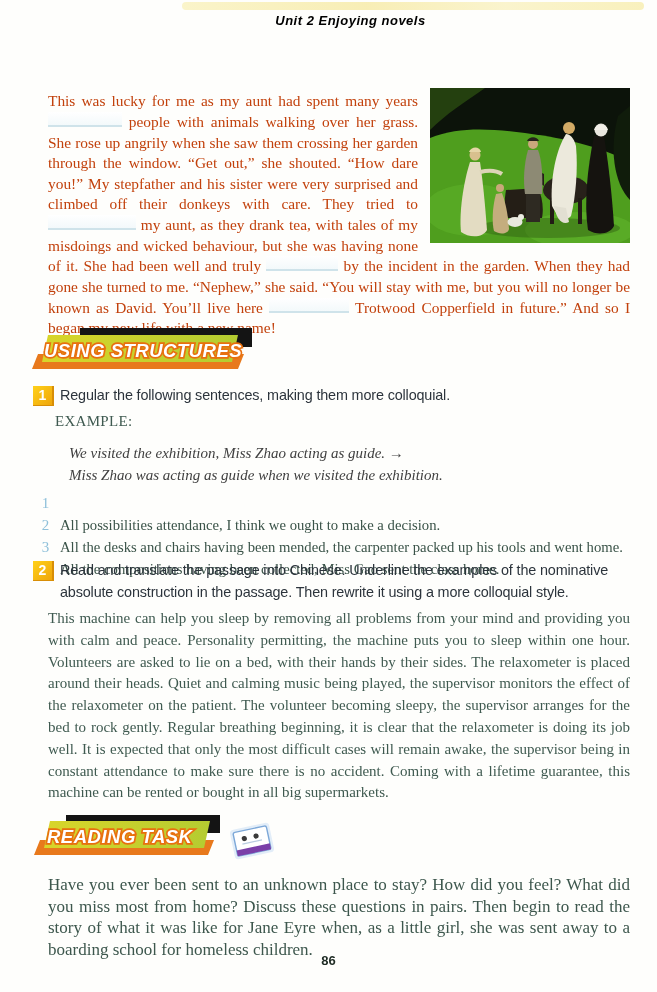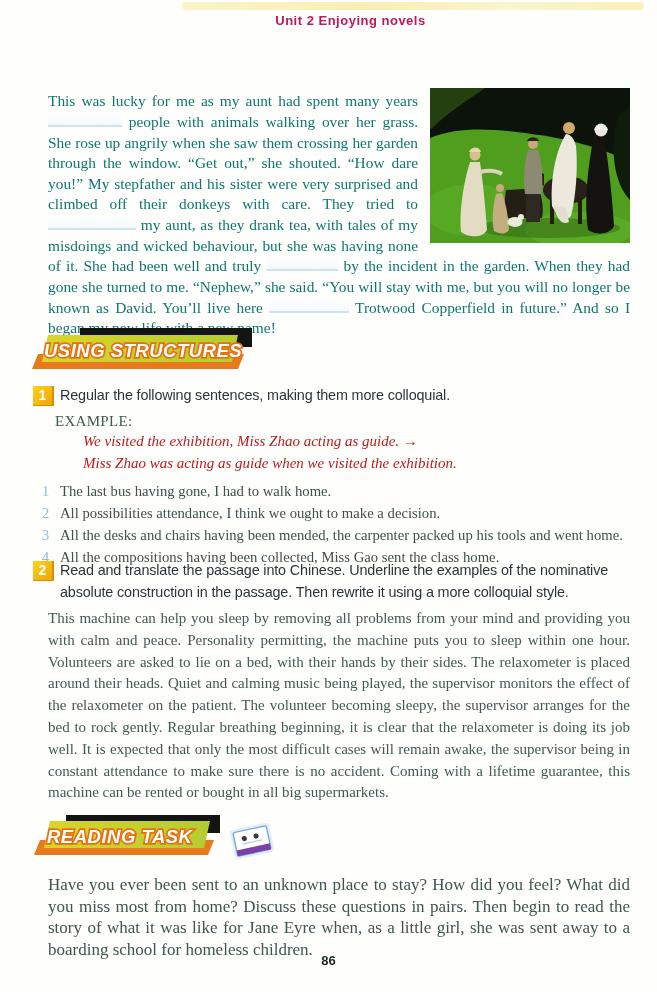--- a/index.html
+++ b/index.html
@@ -9,48 +9,48 @@
     margin:0 auto;
     background:#fefefc;
     overflow:hidden;
     font-family:"Liberation Serif", serif;
   }
   
   .top-band{position:absolute;top:2px;left:182px;width:462px;height:8px;
     background:linear-gradient(90deg,#faf3c4,#f7ecae 40%,#faf3c8 70%,#f8efb6);
     border-radius:4px;opacity:.9;}
   .unit-label{position:absolute;top:13px;left:44px;right:0;text-align:center;
-    font-family:"Liberation Sans", sans-serif;font-weight:bold;
-    font-size:13px;color:#be185d;letter-spacing:.5px;}
+    font-family:"Liberation Sans", sans-serif;font-style:italic;font-weight:bold;
+    font-size:13px;color:#000000;letter-spacing:.5px;}
 
   .content{position:absolute;left:48px;top:76px;width:582px;}
 
   
   .passage{position:absolute;left:0;top:0;width:582px;
-    font-size:15.4px;line-height:20.6px;color:#0f766e;text-align:justify;}
+    font-size:15.4px;line-height:20.6px;color:#c2410c;text-align:justify;}
   .photo{float:right;width:200px;height:155px;margin:-3px 0 8px 12px;}
   .photo svg{display:block;}
   .blank{display:inline-block;height:.85em;vertical-align:baseline;
     border-bottom:2px solid #cfe3ea;background:linear-gradient(#fff,#f3f9fb);}
 
   
   .banner{position:absolute;}
 
   
   .ex{position:absolute;left:0;width:582px;}
   .ex-head{display:flex;align-items:flex-start;margin-left:-15px;gap:6px;}
   .badge{flex:0 0 auto;width:19px;height:19px;margin-top:1px;
     background:linear-gradient(135deg,#ffd11a,#efa60b);
     border-right:2px solid #d88e06;border-bottom:1px solid #d88e06;
     color:#fff;font-family:"Liberation Sans", sans-serif;font-weight:bold;
     font-size:14px;line-height:19px;text-align:center;}
   .instruction{font-family:"Liberation Sans", sans-serif;font-size:14.4px;
     letter-spacing:-.15px;line-height:21.5px;color:#2c343c;}
-  .example-label{margin:6px 0 0 7px;font-size:15px;color:#3f5a50;letter-spacing:.3px;}
-  .example-line{margin-left:35px;font-style:italic;font-size:15px;line-height:22.5px;color:#b91c1c;}
+  .example-label{margin:6px 0 12px 7px;font-size:15px;color:#3f5a50;letter-spacing:.3px;}
+  .example-line{margin-left:21px;font-style:italic;font-size:15px;line-height:22.5px;color:#404040;}
   .ex-items{margin-top:5px;}
   .ex-item{display:flex;margin-left:-10px;line-height:22px;white-space:nowrap;}
   .ex-item .num{flex:0 0 15px;color:#8fc0da;font-size:15px;margin-right:7px;text-align:center;}
   .ex-item .txt{font-size:14.7px;color:#3a5348;}
   .ex-passage{margin-top:5px;font-size:15px;line-height:21.8px;color:#3f5a50;text-align:justify;}
 
   
   .final-para{position:absolute;left:0;top:798px;width:582px;
     font-size:17px;line-height:21.5px;color:#3d574d;text-align:justify;}
 
@@ -133,21 +133,20 @@
       <div class="ex-head">
         <span class="badge">1</span>
         <span class="instruction">Regular the following sentences, making them more colloquial.</span>
       </div>
       <div class="example-label">EXAMPLE:</div>
       <div class="example-line">We visited the exhibition, Miss Zhao acting as guide. →</div>
       <div class="example-line">Miss Zhao was acting as guide when we visited the exhibition.</div>
       <div class="ex-items">
         <div class="ex-item">
           <span class="num">1</span>
-          <span class="txt">The last bus having gone, I had to walk home.</span>
         </div>
         <div class="ex-item">
           <span class="num">2</span>
           <span class="txt">All possibilities attendance, I think we ought to make a decision.</span>
         </div>
         <div class="ex-item">
           <span class="num">3</span>
           <span class="txt">All the desks and chairs having been mended, the carpenter packed up his tools and went home.</span>
         </div>
         <div class="ex-item">

